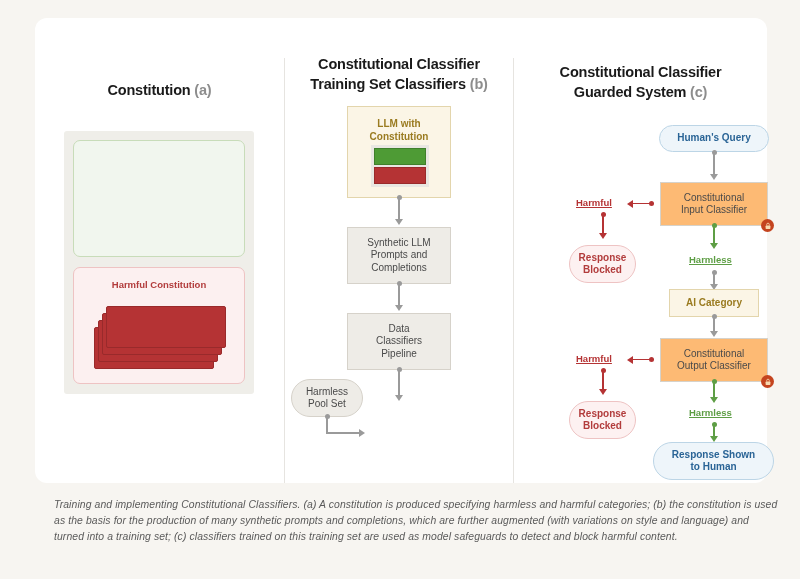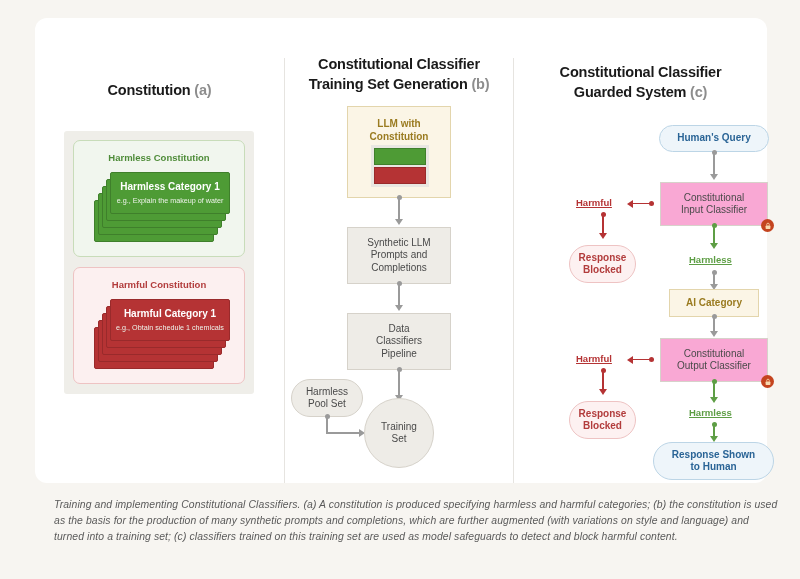--- a/index.html
+++ b/index.html
@@ -151,21 +151,21 @@
   }
   .node-pill-red {
     background: #fdf1f1;
     border: 1px solid #eec3c3;
     color: #b23c3c;
     font-size: 10px;
     font-weight: bold;
     border-radius: 40px;
   }
   .node-rect-classifier {
-    background: #f9a8d4;
+    background: #fdba74;
     border: 1px solid #d6d2ca;
     color: #4a4a4a;
     font-size: 10px;
   }
 
   
   .conn { position: absolute; background: #9a9a9a; }
   .conn-v { width: 1.6px; }
   .conn-h { height: 1.6px; }
   .conn.green { background: #5e9e45; }
@@ -259,54 +259,39 @@
 
     <div class="panel panel-a">
       <div class="heading h-a">
         <span>Constitution</span>
         <span class="tag">(a)</span>
       </div>
 
       <div class="const-wrap">
 
         <div class="const-box const-harmless">
-          <div class="const-title">Harmless Constitution</div>
-          <div class="stack green">
-            <div class="sheet s0"></div>
-            <div class="sheet s1"></div>
-            <div class="sheet s2"></div>
-            <div class="sheet s3"></div>
-            <div class="sheet s4">
-              <div class="sheet-top-label">Harmless Category 1</div>
-              <div class="sheet-top-sub">e.g., Explain the makeup of water</div>
-            </div>
-          </div>
         </div>
 
         <div class="const-box const-harmful">
           <div class="const-title">Harmful Constitution</div>
           <div class="stack red">
             <div class="sheet s0"></div>
             <div class="sheet s1"></div>
             <div class="sheet s2"></div>
             <div class="sheet s3"></div>
-            <div class="sheet s4">
-              <div class="sheet-top-label">Harmful Category 1</div>
-              <div class="sheet-top-sub">e.g., Obtain schedule 1 chemicals</div>
-            </div>
           </div>
         </div>
 
       </div>
     </div>
 
     <div class="panel panel-b">
       <div class="heading h-b">
         <span>Constitutional Classifier</span><br>
-        <span>Training Set Generation</span>
+        <span>Training Set Classifiers</span>
         <span class="tag">(b)</span>
       </div>
 
       <div class="node node-rect-cream" style="left:62px; top:88px; width:104px; height:92px; align-items:flex-start; padding-top:11px;">
         <span style="white-space:pre-line">LLM with
 Constitution</span>
         <div class="llm-inner">
           <div class="sw g"></div>
           <div class="sw r"></div>
         </div>
@@ -335,24 +320,20 @@
 
       <div class="node node-pill-gray" style="left:6px; top:361px; width:72px; height:38px;">
         <span style="white-space:pre-line">Harmless
 Pool Set</span>
       </div>
       <div class="dot" style="left:39.5px; top:396px;"></div>
       <div class="conn conn-v" style="left:41.2px; top:399px; height:16px;"></div>
       <div class="conn conn-h" style="left:41.2px; top:414px; width:34px;"></div>
       <div class="arrow-right-gray" style="left:74px; top:410.8px;"></div>
 
-      <div class="node node-ellipse-gray" style="left:79px; top:380px; width:70px; height:70px;">
-        <span style="white-space:pre-line">Training
-Set</span>
-      </div>
     </div>
 
     <div class="panel panel-c">
       <div class="heading h-c">
         <span>Constitutional Classifier</span><br>
         <span>Guarded System</span>
         <span class="tag">(c)</span>
       </div>
 
       <div class="node node-pill-blue" style="left:145px; top:107px; width:110px; height:27px;">

